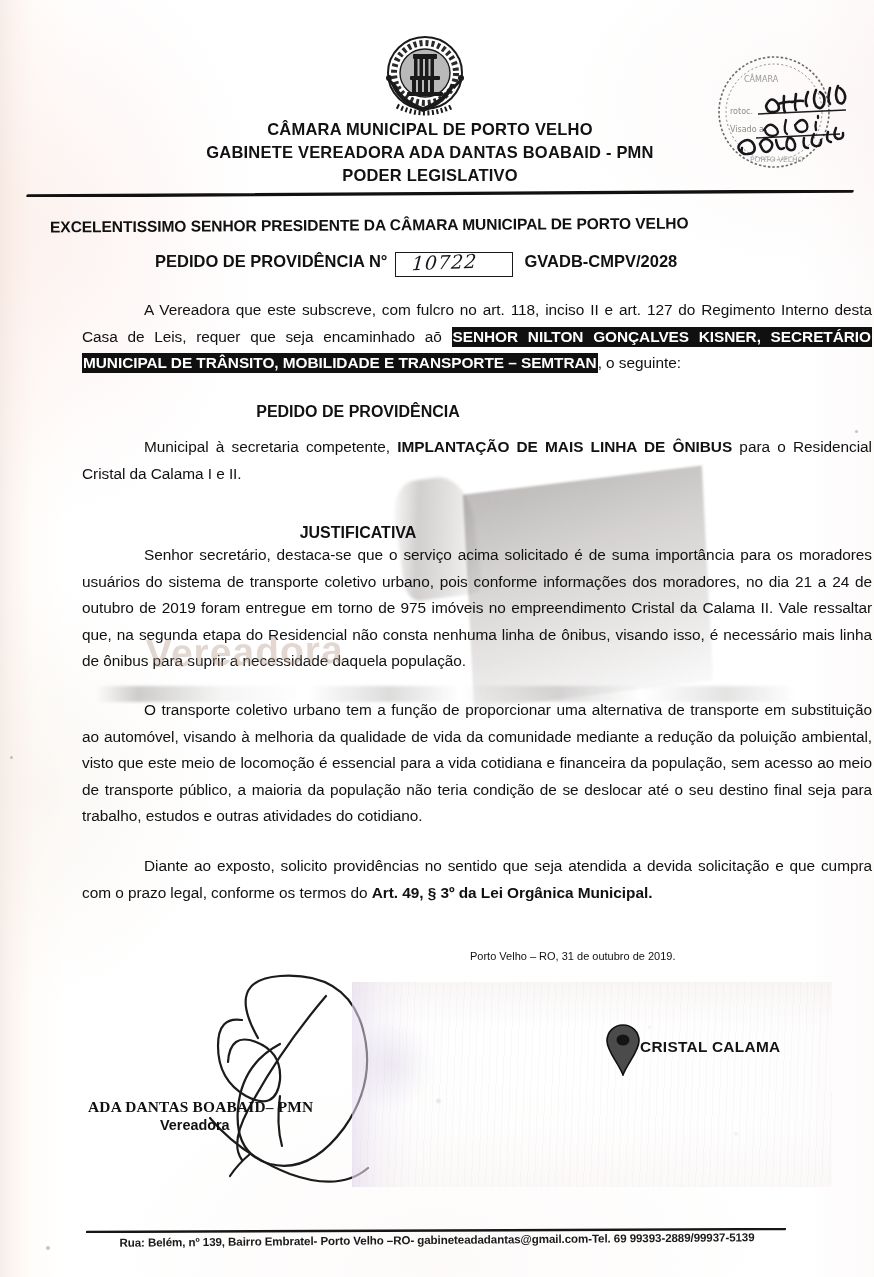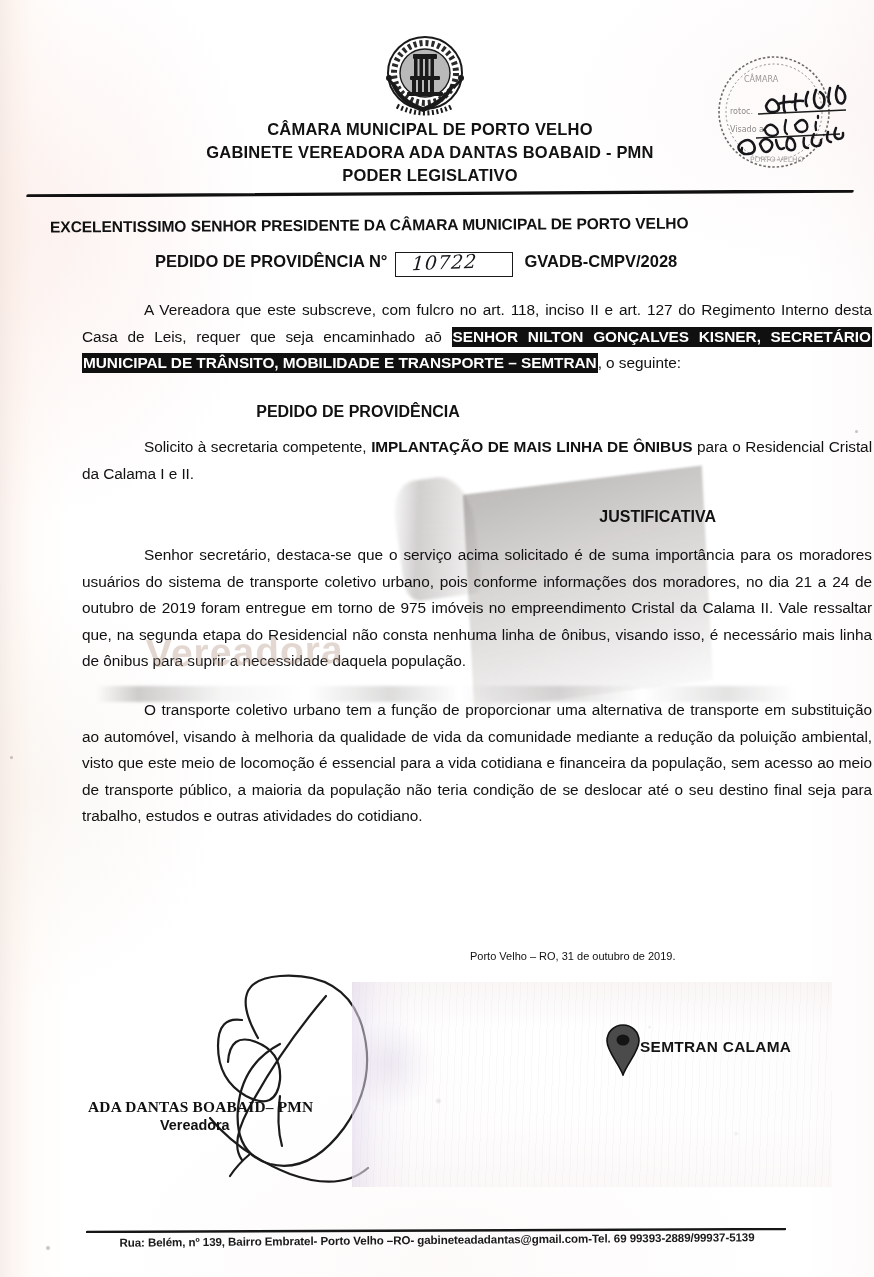--- a/index.html
+++ b/index.html
@@ -310,39 +310,42 @@
     <span>GVADB-CMPV/2028</span>
   </div>
 
   <div class="para" style="top:297px;">
     <span class="ind"></span><span>A Vereadora que este subscreve, com fulcro no art. 118, inciso II e art. 127 do Regimento Interno desta Casa de Leis, requer que seja encaminhado aō </span><span class="hl">SENHOR NILTON GONÇALVES KISNER, SECRETÁRIO MUNICIPAL DE TRÂNSITO, MOBILIDADE E TRANSPORTE – SEMTRAN</span><span>, o seguinte:</span>
   </div>
 
   <div class="center-head" style="top:403px;">PEDIDO DE PROVIDÊNCIA</div>
 
   <div class="para" style="top:434px;">
-    <span class="ind"></span><span>Solicito à secretaria competente, </span><span class="b">IMPLANTAÇÃO DE MAIS LINHA DE ÔNIBUS</span><span> para o Residencial Cristal da Calama I e II.</span>
+    <span class="ind"></span><span>Municipal à secretaria competente, </span><span class="b">IMPLANTAÇÃO DE MAIS LINHA DE ÔNIBUS</span><span> para o Residencial Cristal da Calama I e II.</span>
   </div>
 
   <div class="smudge" id="smudge-main"></div>
   <div class="smudge" id="smudge-fingers"></div>
   <div class="smudge" id="smudge-top"></div>
 
-  <div class="center-head" style="top:508px;text-align:right;">JUSTIFICATIVA</div>
+  <div class="center-head" style="top:524px;">JUSTIFICATIVA</div>
 
   <div class="para" style="top:542px;">
     <span class="ind"></span><span>Senhor secretário, destaca-se que o serviço acima solicitado é de suma importância para os moradores usuários do sistema de transporte coletivo urbano, pois conforme informações dos moradores, no dia 21 a 24 de outubro de 2019 foram entregue em torno de 975 imóveis no empreendimento Cristal da Calama II. Vale ressaltar que, na segunda etapa do Residencial não consta nenhuma linha de ônibus, visando isso, é necessário mais linha de ônibus para suprir a necessidade daquela população.</span>
   </div>
 
   <div id="watermark">Vereadora</div>
 
   <div class="para" style="top:697px;">
     <span class="ind"></span><span>O transporte coletivo urbano tem a função de proporcionar uma alternativa de transporte em substituição ao automóvel, visando à melhoria da qualidade de vida da comunidade mediante a redução da poluição ambiental, visto que este meio de locomoção é essencial para a vida cotidiana e financeira da população, sem acesso ao meio de transporte público, a maioria da população não teria condição de se deslocar até o seu destino final seja para trabalho, estudos e outras atividades do cotidiano.</span>
   </div>
 
+  <div class="para" style="top:853px;">
+    <span class="ind"></span><span>Diante ao exposto, solicito providências no sentido que seja atendida a devida solicitação e que cumpra com o prazo legal, conforme os termos do </span><span class="b">Art. 49, § 3º da Lei Orgânica Municipal.</span>
+  </div>
 
   <div id="date-line">Porto Velho – RO, 31 de outubro de 2019.</div>
 
   <svg id="signature-svg" viewBox="0 0 320 215">
     <g fill="none" stroke="#1b1b1b" stroke-width="2.2" stroke-linecap="round">
       <path d="M128 70 Q95 12 150 8 Q215 4 232 58 Q248 112 214 160 Q180 206 140 196 Q104 186 108 140 Q112 96 150 76"></path>
       <path d="M112 52 Q88 48 88 78 Q88 112 116 128 Q146 144 150 112 Q152 84 126 74 Q100 64 98 94"></path>
       <path d="M196 28 Q150 82 118 142 Q100 176 112 192"></path>
       <path d="M120 186 Q108 196 100 208"></path>
       <path d="M150 128 Q146 156 152 178"></path>
@@ -351,21 +354,21 @@
   </svg>
   <div id="sig-name">ADA DANTAS BOABAID– PMN</div>
   <div id="sig-role">Vereadora</div>
 
   <div id="map">
     <div id="map-noise"></div>
     <svg id="map-pin" viewBox="0 0 34 52">
       <path d="M17 1 C8 1 1 8 1 17 C1 27 13 40 17 51 C21 40 33 27 33 17 C33 8 26 1 17 1 Z" fill="#4b4b4b" stroke="#111" stroke-width="1.6"></path>
       <ellipse cx="17" cy="16" rx="6.5" ry="5.5" fill="#141414"></ellipse>
     </svg>
-    <div id="map-label">SEMTRAN CALAMA</div>
+    <div id="map-label">CRISTAL CALAMA</div>
   </div>
 
   <div class="speck" style="left:46px;top:1246px;width:4px;height:4px;"></div>
   <div class="speck" style="left:10px;top:756px;width:3px;height:3px;"></div>
   <div class="speck" style="left:855px;top:430px;width:3px;height:3px;"></div>
 
   <svg id="footer-rule" viewBox="0 0 700 5" preserveAspectRatio="none">
     <path d="M1 4 L699 1" stroke="#161616" stroke-width="2.4" fill="none" stroke-linecap="round"></path>
   </svg>
   <div id="footer-text">Rua: Belém, nº 139, Bairro Embratel- Porto Velho –RO- gabineteadadantas@gmail.com-Tel. 69 99393-2889/99937-5139</div>

